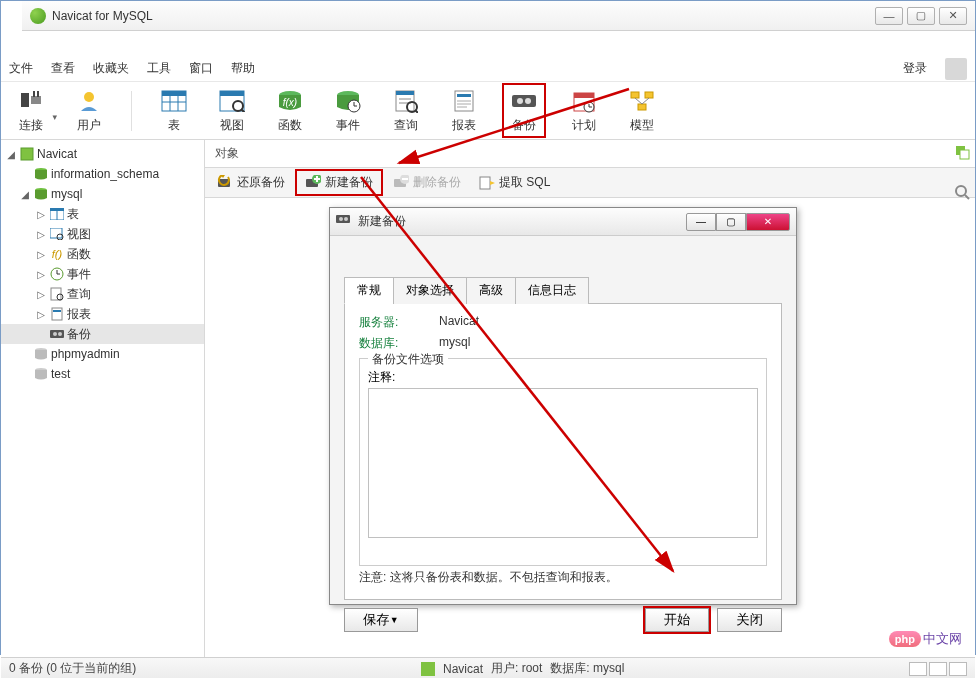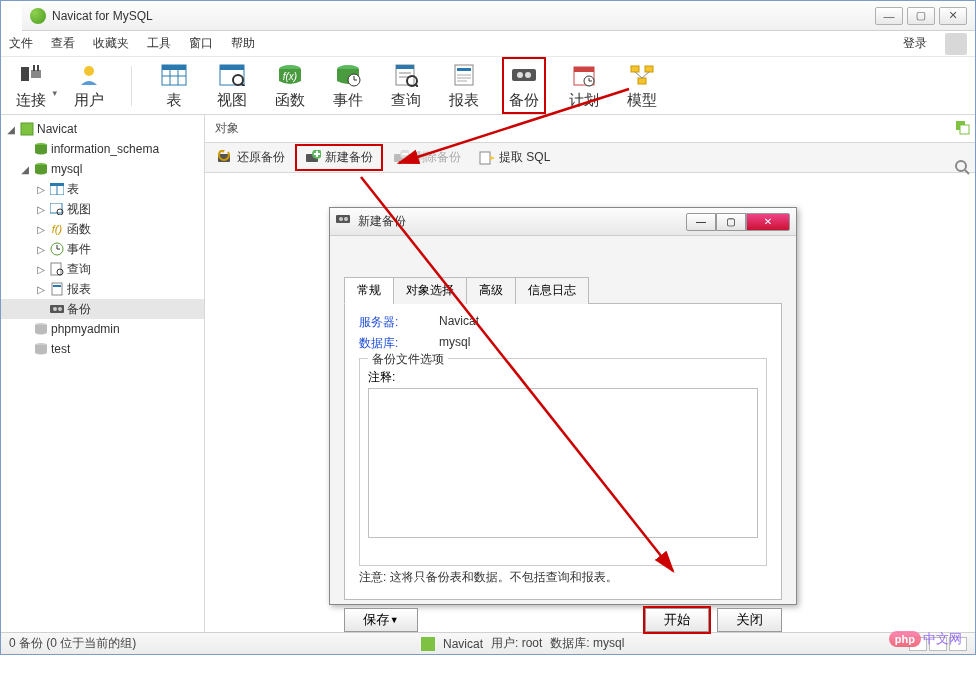--- a/index.html
+++ b/index.html
@@ -6,31 +6,31 @@
 body { width: 976px; height: 678px; background: #fff; overflow: hidden; position: relative; font-size: 12px; }
 
 .window { width: 976px; height: 655px; border: 1px solid #7a9cc6; background: #fff; position: relative; }
 
 .titlebar { height: 30px; background: linear-gradient(#fdfdfd,#f0f0f0); border-bottom: 1px solid #d0d0d0; display: flex; align-items: center; padding: 0 8px; margin-left: 21px; }
 .titlebar .app-icon { width: 16px; height: 16px; background: radial-gradient(circle at 30% 30%, #8fd14f, #4a9b1f); border-radius: 50%; margin-right: 6px; }
 .titlebar .title { flex: 1; color: #333; font-size: 12px; }
 .win-controls { display: flex; gap: 4px; }
 .win-btn { width: 28px; height: 18px; border: 1px solid #b0b0b0; border-radius: 2px; background: linear-gradient(#fff,#e8e8e8); display: flex; align-items: center; justify-content: center; font-size: 11px; color: #555; cursor: pointer; }
 
-.menubar { height: 26px; display: flex; align-items: center; padding: 8px 8px; border-bottom: 1px solid #e8e8e8; gap: 18px; }
+.menubar { height: 26px; display: flex; align-items: center; padding: 8px 8px; border-bottom: 1px solid #e8e8e8; gap: 18px; margin-top: 25px; }
 .menubar .menu-item { color: #333; cursor: pointer; }
 .menubar .spacer { flex: 1; }
 .menubar .login { color: #333; cursor: pointer; }
 .menubar .avatar { width: 22px; height: 22px; background: #d8d8d8; border-radius: 2px; }
 
 .toolbar { height: 58px; background: #fff; border-bottom: 1px solid #d8d8d8; display: flex; align-items: center; padding: 0 10px; gap: 18px; }
 .tool-btn { display: flex; flex-direction: column; align-items: center; gap: 2px; cursor: pointer; padding: 2px 4px; position: relative; }
 .tool-btn.with-arrow::after { content:"▾"; position:absolute; bottom:14px; right:-6px; font-size:9px; color:#666; }
 .tool-btn .icon-box { width: 32px; height: 28px; display: flex; align-items: center; justify-content: center; }
-.tool-btn .label { font-size: 15px; color: #333; }
+.tool-btn .label { font-size: 12px; color: #333; }
 .tool-sep { width:1px; height:40px; background:#e0e0e0; margin:0 4px; }
 .tool-btn.highlight { border: 2px solid #cc0000; }
 
 .main { display: flex; height: calc(100% - 30px - 26px - 58px - 22px); }
 .sidebar { width: 204px; border-right: 1px solid #d8d8d8; background: #fff; overflow: auto; padding-top: 4px; }
 .tree-item { display: flex; align-items: center; height: 20px; padding-left: 4px; cursor: pointer; gap: 2px; }
 .tree-item.sel { background: #e6e6e6; }
 .tree-toggle { width: 12px; color: #666; font-size: 10px; text-align:center; }
 .tree-icon { width: 16px; height: 16px; display: flex; align-items: center; justify-content: center; font-size: 12px; }
 .tree-label { color: #333; }
@@ -68,40 +68,40 @@
 .dlg-wbtn.close { background:linear-gradient(#e48,#c13); color:#fff; width:44px; }
 .dlg-wbtn:first-child { border-radius:2px 0 0 2px; }
 .dlg-wbtn:last-child { border-radius:0 2px 2px 0; }
 
 .dlg-body { padding:10px 14px 0 14px; }
 .tabs { display:flex; border-bottom:1px solid #bbb;margin-top:30px; }
 .tab { padding:4px 12px; border:1px solid #bbb; border-bottom:none; background:#f4f4f4; margin-right:-1px; cursor:pointer; position:relative; top:1px; }
 .tab.active { background:#fff; border-bottom:1px solid #fff; }
 .tab-panel { background:#fff; border:1px solid #bbb; border-top:none; height:296px; padding:10px 14px; }
 .info-row { display:flex; margin-bottom:4px; }
-.info-row .k { width:80px; color:#1d4ed8; }
+.info-row .k { width:80px; color:#15803d; }
 .info-row .v { color:#333; }
 .fieldset { border:1px solid #ccc; margin-top:6px; padding:6px 8px 8px 8px; height:208px; position:relative; }
 .fieldset .legend { position:absolute; top:-8px; left:8px; background:#fff; padding:0 4px; color:#333; }
 .note-label { margin:4px 0 2px 0; }
 .note-text { width:100%; height:150px; border:1px solid #c0c0c0; padding:2px 4px; background:#fff; resize:none; font-size:12px; }
 .hint { margin-top:3px; color:#333; }
 
 .dlg-footer { height:40px; display:flex; align-items:center; padding:0 14px; gap:8px; }
 .dlg-footer .fspacer { flex:1; }
 .dlg-btn { height:24px; padding:0 18px; border:1px solid #999; background:linear-gradient(#fff,#e8e8e8); cursor:pointer; display:flex; align-items:center; }
 .dlg-btn.highlight { outline:2px solid #cc0000; }
 .dlg-btn .arr { font-size:9px; }
 
 
 .arrow-svg { position:absolute; pointer-events:none; }
 
 .watermark { position:absolute; right:14px; bottom:30px; display:flex; align-items:center; gap:2px; opacity:0.85; }
 .watermark .php { background:linear-gradient(#f7a, #e56); color:#fff; font-weight:bold; padding:2px 6px; border-radius:8px; font-size:11px; }
-.watermark .txt { color:#8b5cf6; font-size:13px; }
+.watermark .txt { color:#4c1d95; font-size:13px; }
 
 
 svg { display:block; }
 </style>
 </head>
 <body>
 
 <div class="window">
 
   <div class="titlebar">

